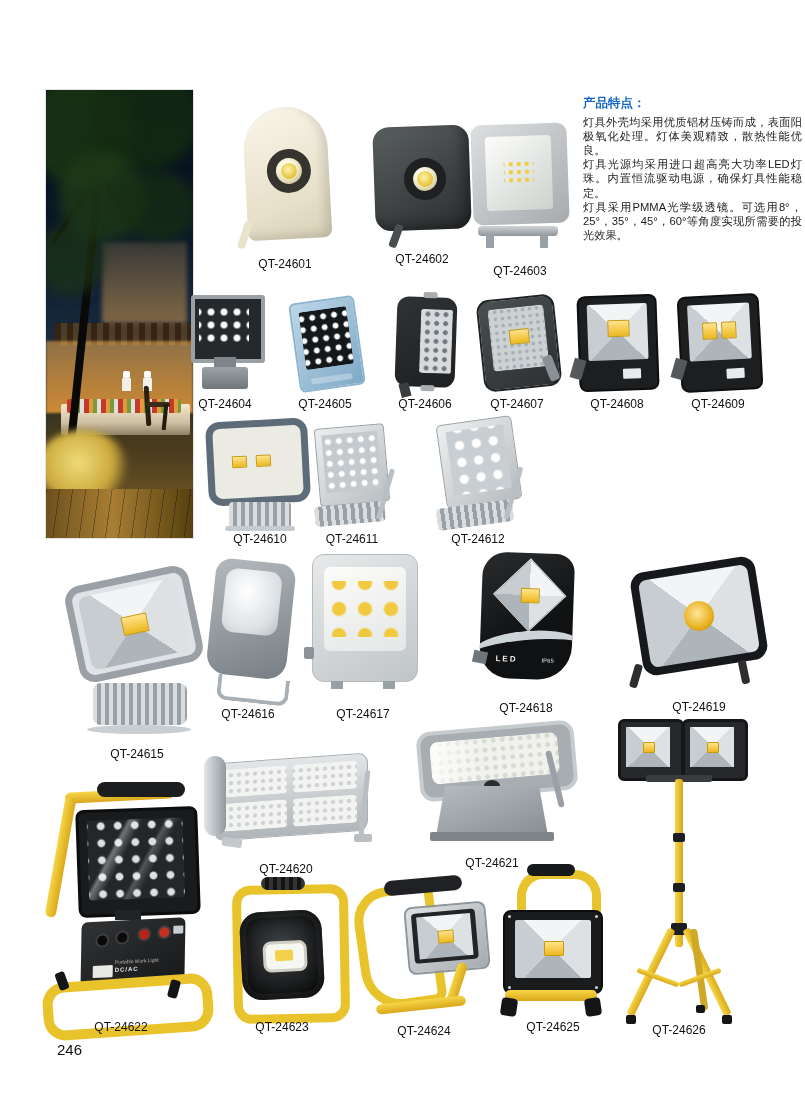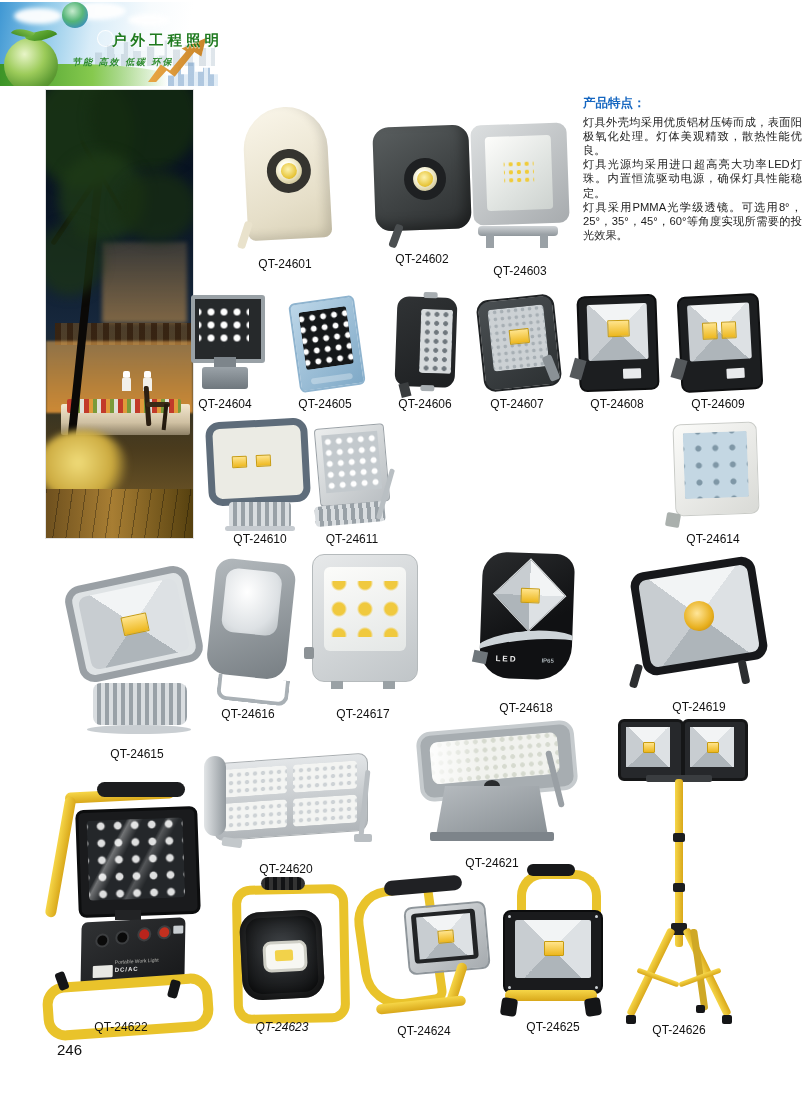--- a/index.html
+++ b/index.html
@@ -90,36 +90,20 @@
   .cobc{border-radius:50%;background:radial-gradient(circle at 45% 40%,#fdf3b0,#e7c53a 65%,#caa21a);}
   .mark{position:absolute;color:#e8e8e8;font-weight:bold;}
 
   .pagenum{position:absolute;left:57px;top:1041px;font-size:15px;color:#111;}
 </style>
 </head>
 <body>
 
 <div class="page">
 
-  <div class="banner">
-    <div class="cloud" style="left:14px;top:6px;width:48px;height:16px;"></div>
-    <div class="cloud" style="left:64px;top:0;width:62px;height:18px;"></div>
-    <div class="cloud" style="left:128px;top:12px;width:42px;height:12px;"></div>
-    <div class="city"></div>
-    <div class="city2"></div>
-    <div class="grass"></div>
-    <div class="arrow"></div>
-    <div class="earthbubble"></div>
-    <div class="bubble"></div>
-    <div class="globe"></div>
-    <div class="leaf1"></div>
-    <div class="leaf2"></div>
-    <div class="banner-title">户外工程照明</div>
-    <div class="banner-sub">节能 高效 低碳 环保</div>
-  </div>
 
   <div class="photo">
     <div class="ph-window"></div>
     <div class="ph-ceiling"></div>
     <div class="ph-hall"></div>
     <div class="chef" style="left:52%;top:64%;"></div>
     <div class="chef" style="left:66%;top:64%;"></div>
     <div class="ph-counter"></div>
     <div class="ph-food"></div>
     <div class="ph-chair">
@@ -271,31 +255,32 @@
     <div class="art">
       <div class="abs" style="left:30px;top:2px;width:68px;height:76px;border-radius:4px;transform:rotate(-5deg);background:linear-gradient(140deg,#eceeee,#b9bec2);border:1px solid #9aa1a6;">
         <div class="abs dots" style="left:6px;top:6px;width:56px;height:58px;background-color:#c3c9cd;--c:#fff;--s:11px;"></div>
       </div>
       <div class="abs fins" style="left:28px;top:80px;width:70px;height:20px;transform:rotate(-5deg);"></div>
       <div class="abs" style="left:96px;top:44px;width:5px;height:52px;background:#b9bfc3;transform:rotate(16deg);border-radius:2px;"></div>
     </div>
     <div class="plabel">QT-24611</div>
   </div>
 
-
-
-  <div class="product" style="left:648px;top:421px;width:130px;height:125px;">
-    <div class="art">
-      <div class="abs" style="left:26px;top:2px;width:82px;height:90px;border-radius:8px;transform:rotate(-2deg);background:linear-gradient(140deg,#fbfbf9,#d9dad6);border:1px solid #c9cbc7;">
-        <div class="abs dots" style="left:9px;top:8px;width:64px;height:66px;border-radius:2px;background-color:#c4d7e3;background-image:radial-gradient(circle,#7f97a6 20%,transparent 30%);--s:17px;"></div>
-      </div>
-      <div class="abs" style="left:18px;top:92px;width:14px;height:14px;background:#aab0ad;transform:rotate(10deg);border-radius:2px;"></div>
-    </div>
-    <div class="plabel">QT-24614</div>
-  </div>
+  <div class="product" style="left:413px;top:418px;width:130px;height:128px;">
+    <div class="art">
+      <div class="abs" style="left:28px;top:2px;width:74px;height:82px;border-radius:5px;transform:rotate(-8deg);background:linear-gradient(140deg,#eef0f0,#b6bbbf);border:1px solid #9aa1a6;">
+        <div class="abs dots" style="left:8px;top:7px;width:58px;height:64px;background-color:#c9ced2;--c:#fff;--s:17px;"></div>
+      </div>
+      <div class="abs fins" style="left:24px;top:86px;width:76px;height:22px;transform:rotate(-8deg);"></div>
+      <div class="abs" style="left:98px;top:48px;width:5px;height:54px;background:#b9bfc3;transform:rotate(16deg);border-radius:2px;"></div>
+    </div>
+    <div class="plabel">QT-24612</div>
+  </div>
+
+
 
   <div class="product" style="left:57px;top:565px;width:160px;height:196px;">
     <div class="art">
       <div class="abs" style="left:14px;top:10px;width:112px;height:84px;border-radius:16px;transform:rotate(-12deg);background:#dfe3e5;border:7px solid #9aa0a5;">
         <div class="abs refl" style="left:6px;top:5px;width:100px;height:74px;border-radius:8px;">
           <div class="abs cob" style="left:38px;top:28px;width:24px;height:17px;"></div>
         </div>
       </div>
       <div class="abs fins" style="left:36px;top:118px;width:94px;height:42px;border-radius:8px;"></div>
       <div class="abs" style="left:30px;top:160px;width:104px;height:9px;border-radius:50%;background:#c9ced2;"></div>
@@ -404,21 +389,21 @@
         <span class="mark" style="left:34px;top:46px;font-size:6px;letter-spacing:1px;">DC/AC</span>
         <div class="abs" style="left:12px;top:44px;width:20px;height:12px;background:#e8e8e4;border-radius:1px;"></div>
       </div>
       <div class="abs" style="left:2px;top:196px;width:150px;height:38px;border:10px solid #e9c32b;border-radius:22px;transform:rotate(-4deg);"></div>
       <div class="abs" style="left:16px;top:190px;width:10px;height:18px;background:#141517;transform:rotate(-20deg);border-radius:3px;"></div>
       <div class="abs" style="left:128px;top:198px;width:10px;height:18px;background:#141517;transform:rotate(15deg);border-radius:3px;"></div>
     </div>
     <div class="plabel">QT-24622</div>
   </div>
 
-  <div class="product" style="left:217px;top:875px;width:130px;height:159px;font-style:italic;">
+  <div class="product" style="left:217px;top:875px;width:130px;height:159px;">
     <div class="art">
       <div class="abs" style="left:16px;top:10px;width:98px;height:120px;border:9px solid #e9c32b;border-radius:18px;transform:rotate(-1deg);"></div>
       <div class="abs" style="left:44px;top:2px;width:44px;height:13px;border-radius:7px;background:repeating-linear-gradient(90deg,#333 0 4px,#121315 4px 8px);"></div>
       <div class="abs" style="left:24px;top:36px;width:82px;height:88px;border-radius:20px;transform:rotate(-3deg);background:radial-gradient(circle at 50% 42%,#42464a 0%,#232527 45%,#121314 80%);box-shadow:inset 0 0 0 6px rgba(255,255,255,.05),inset 0 0 18px #000;">
         <div class="abs" style="left:22px;top:30px;width:38px;height:25px;border-radius:8px;background:#f7f7f2;border:3px solid #cfcfc6;">
           <div class="abs" style="left:9px;top:6px;width:18px;height:11px;background:#f2d24a;border-radius:2px;"></div>
         </div>
       </div>
     </div>
     <div class="plabel">QT-24623</div>

